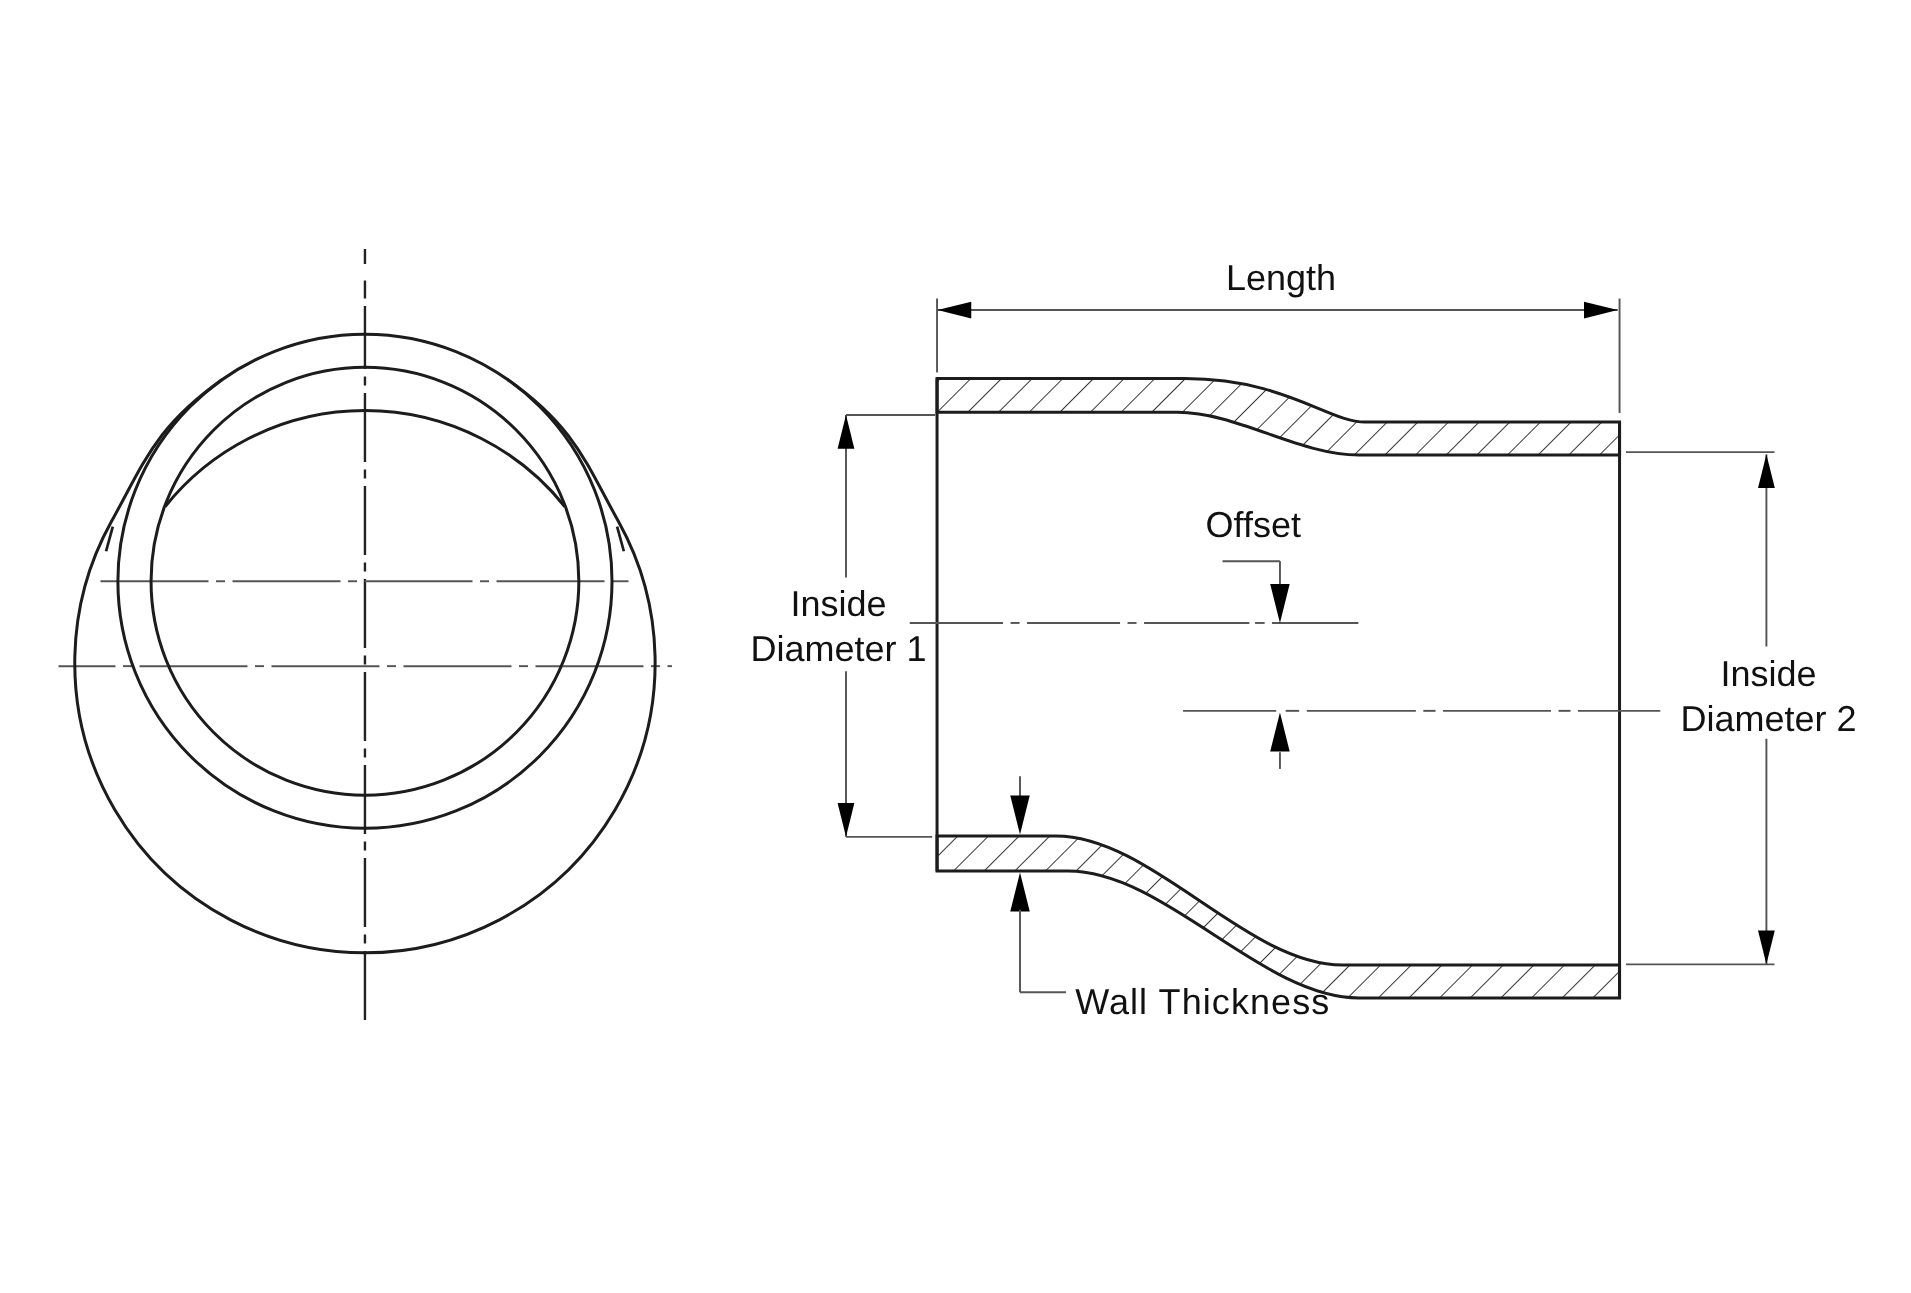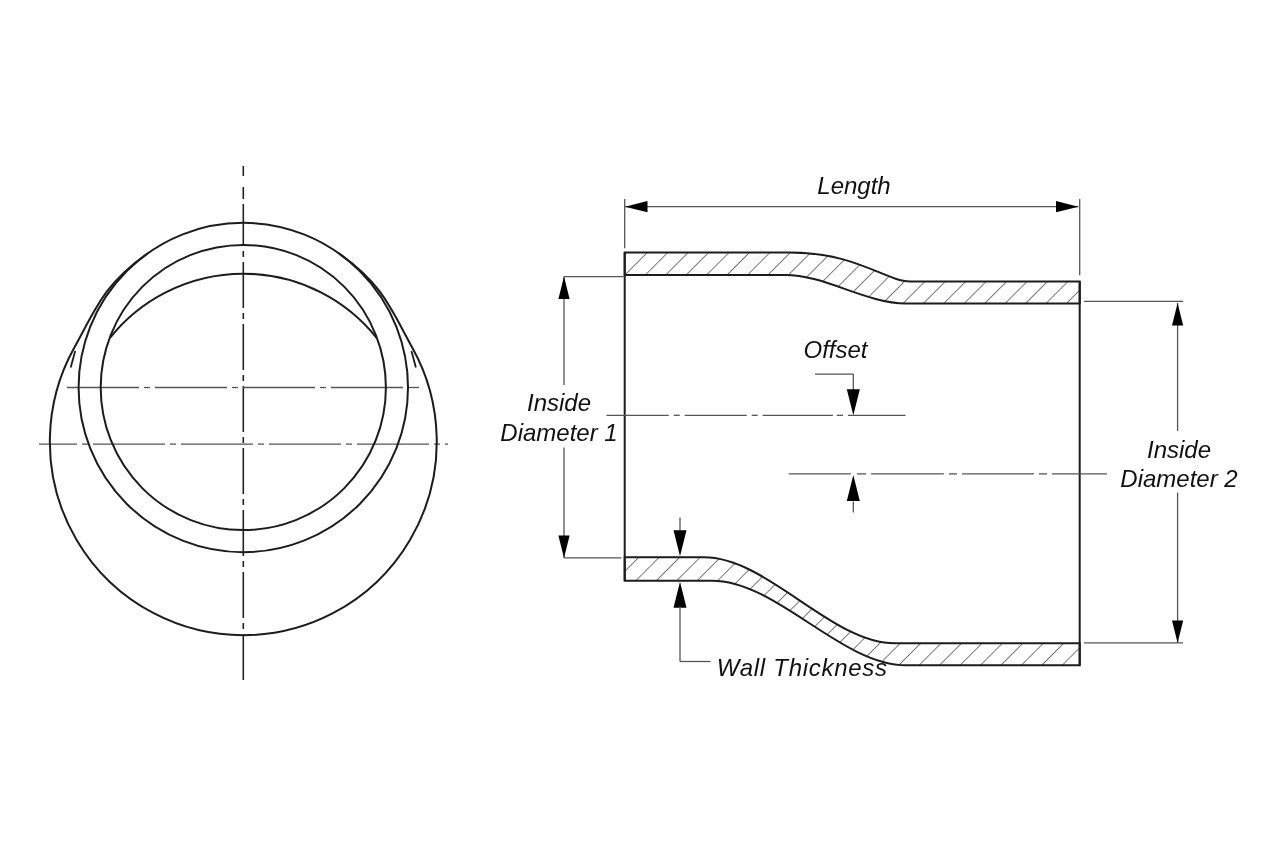--- a/index.html
+++ b/index.html
@@ -1,16 +1,16 @@
 <!DOCTYPE html>
 <html><head>
 <meta charset="utf-8">
 <style>
 html,body { margin:0; padding:0; background:#fff; width:1274px; height:862px; overflow:hidden; }
-.wrap { position:relative; width:1098px; height:862px;font-style:italic; }
+.wrap { position:relative; width:1098px; height:862px; }
 svg { position:absolute; left:0; top:0; }
 </style>
 </head>
 <body>
 <div class="wrap">
 <svg width="1274" height="862" viewBox="0 0 1274 862">
 <rect width="1274" height="862" fill="#ffffff"></rect>
 <defs>
 <pattern id="hat" width="14.45" height="14.45" patternUnits="userSpaceOnUse" patternTransform="rotate(-45)">
 <line x1="0" y1="0" x2="14.45" y2="0" stroke="#2a2a2a" stroke-width="1.25"></line>

